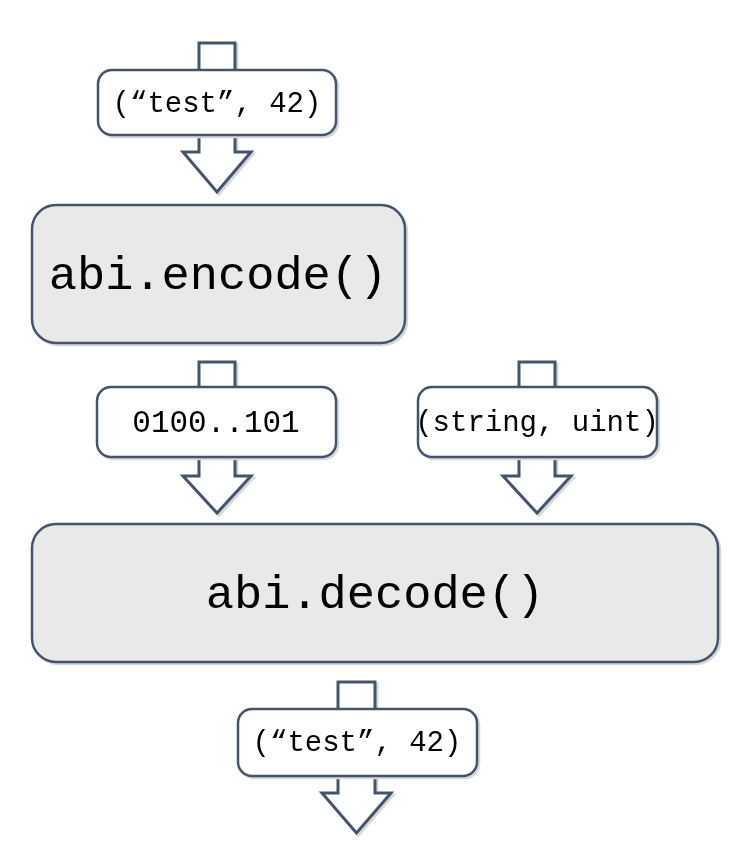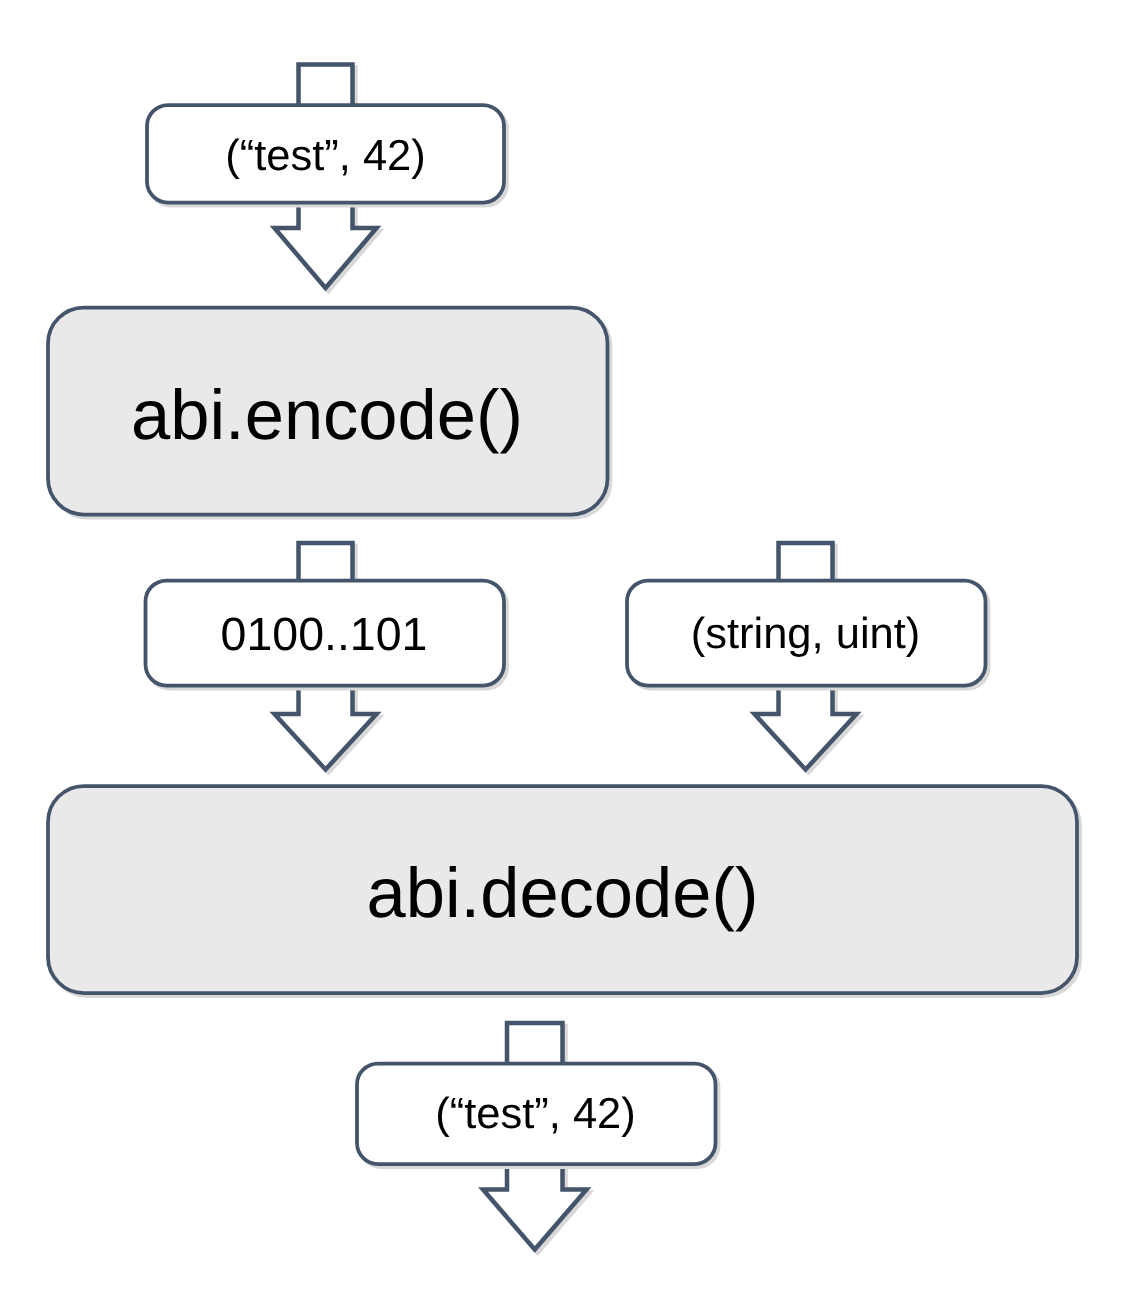--- a/index.html
+++ b/index.html
@@ -7,20 +7,21 @@
     padding: 0;
     background: #ffffff;
     font-family: "Liberation Sans", sans-serif;
   }
   .canvas {
     position: relative;
     width: 748px;
     height: 860px;
     background: #ffffff;
     overflow: hidden;
+    font-family: Liberation Mono, monospace;
   }
   svg { display: block; }
   .shape {
     filter: drop-shadow(2px 2.5px 0px #d8d8d8);
   }
   .node-text {
     fill: #000000;
     text-anchor: middle;
     dominant-baseline: central;
   }

